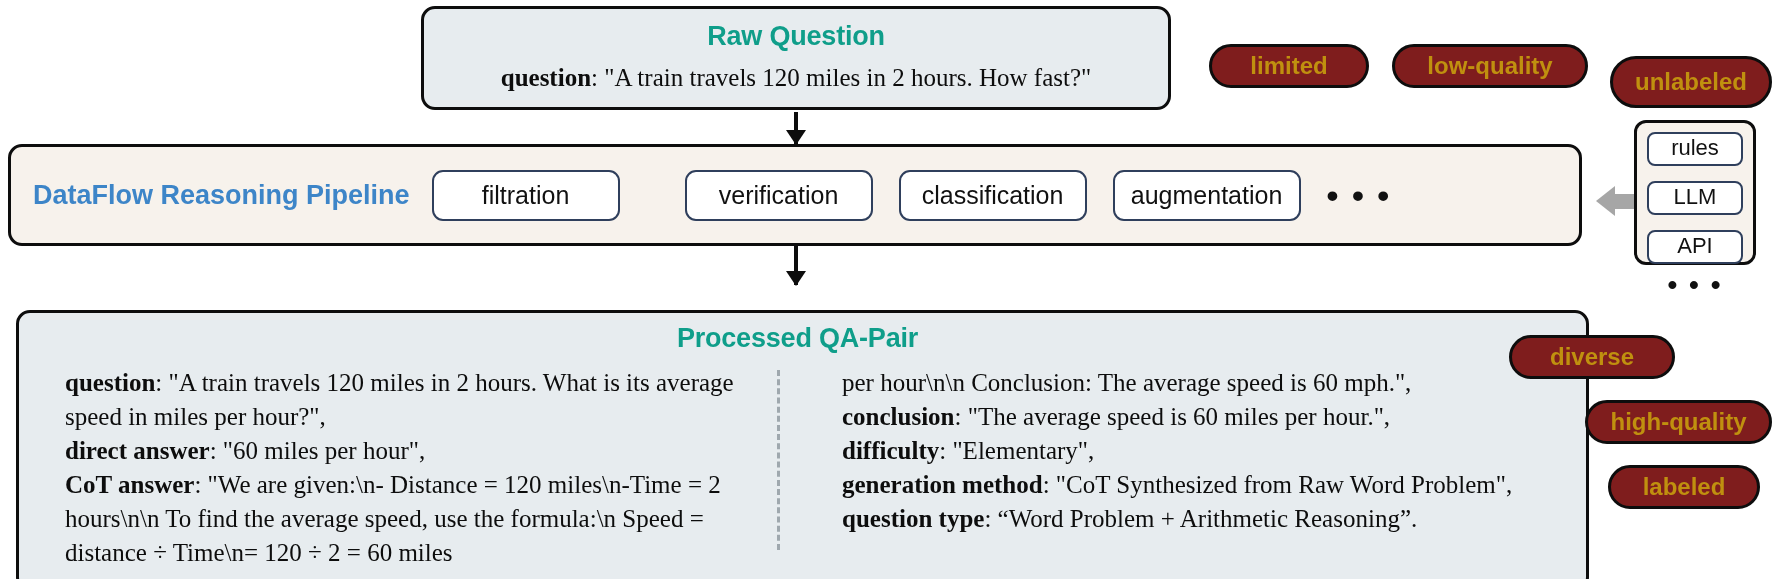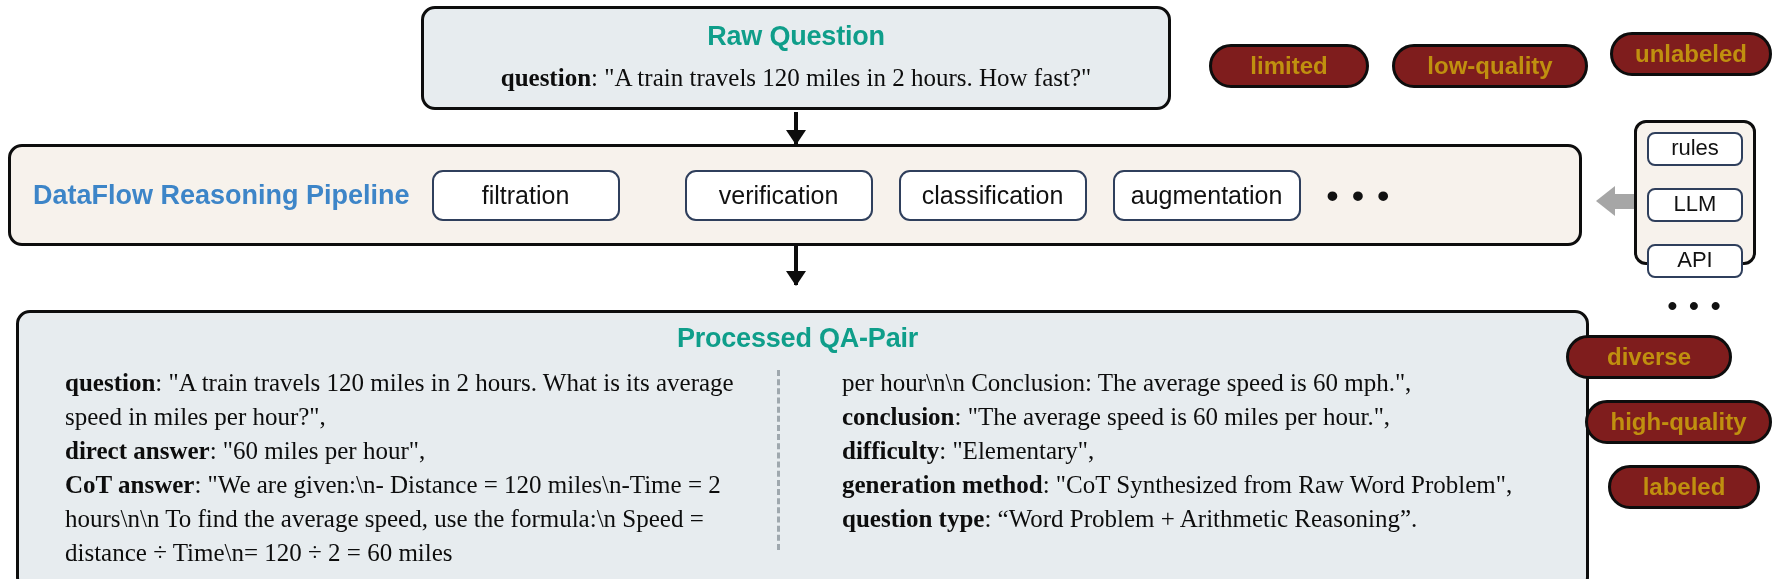--- a/index.html
+++ b/index.html
@@ -156,21 +156,21 @@
   }
   .res-chip {
     background: #ffffff;
     border: 2.5px solid #2f3f5c;
     border-radius: 8px;
     font-family: "Liberation Sans", sans-serif;
     font-size: 22px;
     color: #111111;
     text-align: center;
     padding: 1px 0 3px 0;
-    margin-bottom: 22px;
+    margin-bottom: 15px;
   }
   #resources .dots {
     text-align: center;
     font-size: 28px;
     line-height: 0.4;
     margin-top: 2px;
   }
 
   
   .tag {
@@ -184,23 +184,23 @@
     color: #c0900f;
     font-size: 24px;
     text-align: center;
     white-space: nowrap;
     display: flex;
     align-items: center;
     justify-content: center;
   }
   #tag-limited     { left: 1209px; top: 44px; width: 160px; height: 44px; }
   #tag-low-quality { left: 1392px; top: 44px; width: 196px; height: 44px; }
-  #tag-unlabeled   { left: 1610px; top: 32px; width: 162px; height: 44px; }
-
-  #tag-diverse      { left: 1566px; top: 335px; width: 166px; height: 44px; }
+  #tag-unlabeled   { left: 1610px; top: 56px; width: 162px; height: 52px; }
+
+  #tag-diverse      { left: 1509px; top: 335px; width: 166px; height: 44px; }
   #tag-high-quality { left: 1585px; top: 400px; width: 187px; height: 44px; }
   #tag-labeled      { left: 1608px; top: 465px; width: 152px; height: 44px; }
 
   
   #qa-pair {
     left: 16px;
     top: 285px;
     width: 1573px;
     height: 281px;
     padding: 10px 36px 0 26px;

